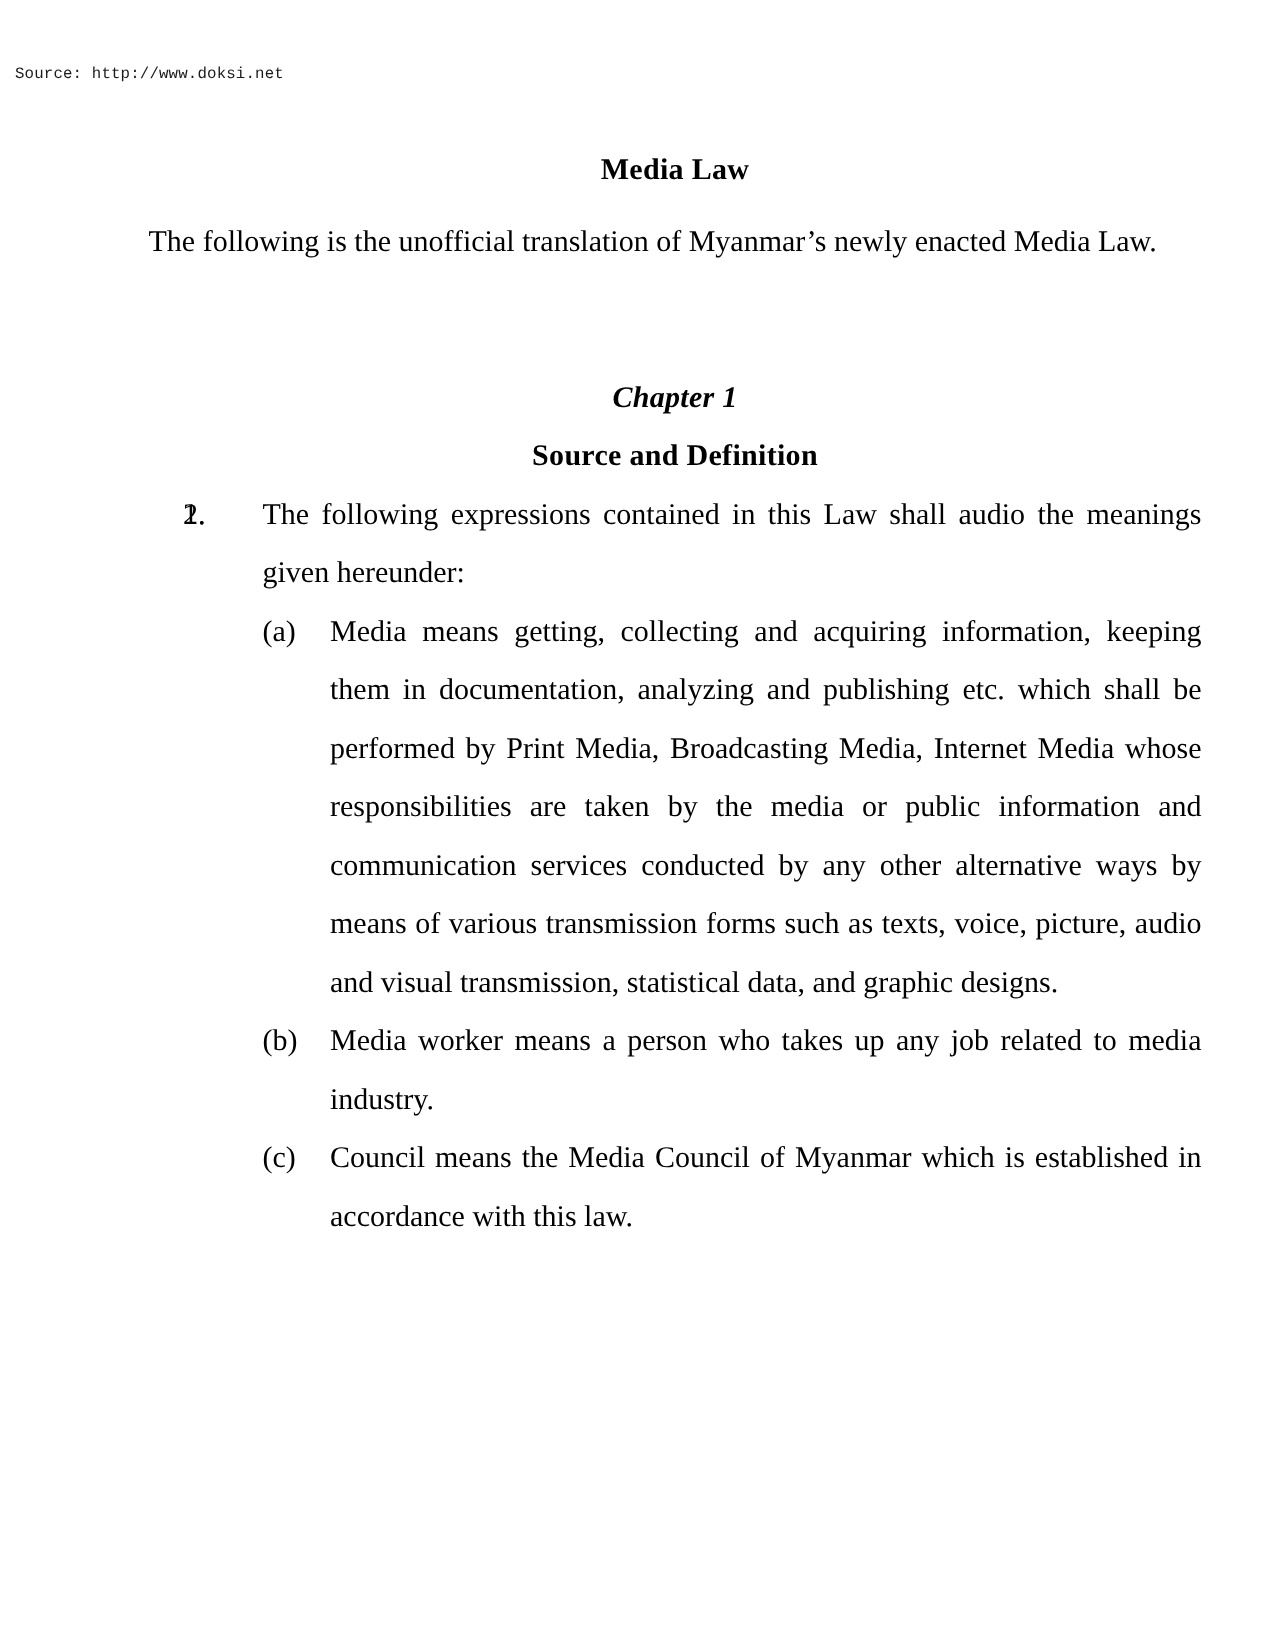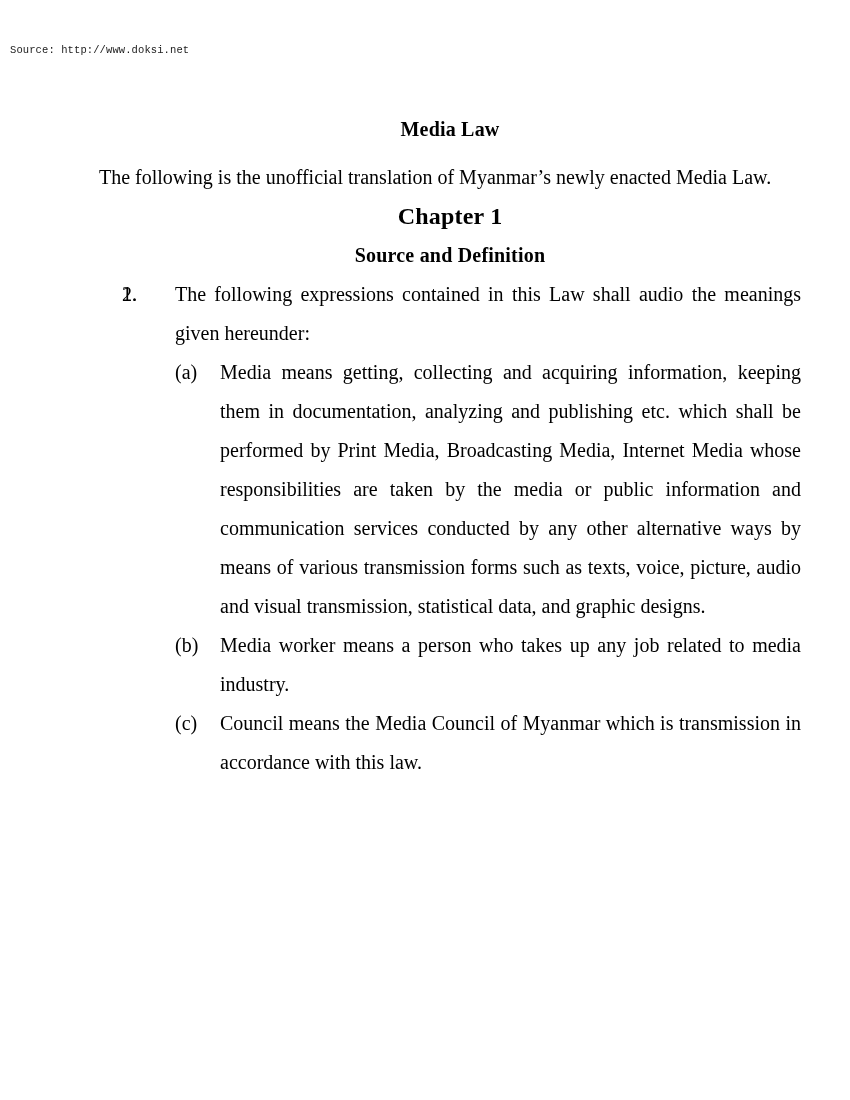--- a/index.html
+++ b/index.html
@@ -27,21 +27,21 @@
     color: #1a1a1a;
     letter-spacing: 0.1px;
     white-space: nowrap;
     margin-top: 36px;
   }
 
   
   .page {
     position: absolute;
     left: 99px;
-    top: 16px;
+    top: 0;
     width: 702px;   
     height: 908px;
   }
 
   .doc-title {
     margin-top: 100px;
     text-align: center;
     font-weight: bold;
     font-size: 20px;
     line-height: 26px;
@@ -51,25 +51,27 @@
   .intro {
     margin-top: 16px;
     font-size: 20px;
     line-height: 39px;
     text-align: justify;
     text-align-last: left;
     text-justify: inter-word;
   }
 
   .chapter-heading {
+    margin-top: 65px;
     text-align: center;
     font-weight: bold;
-    font-size: 24px;
+    font-size: 20px;
     line-height: 39px;
     letter-spacing: 0.2px;
+    font-style: italic;
   }
   .chapter-subheading {
     text-align: center;
     font-weight: bold;
     font-size: 20px;
     line-height: 39px;
     letter-spacing: 0.2px;
   }
 
   .clause-list {
@@ -158,18 +160,18 @@
       <span class="subclause-text">Media means getting, collecting and acquiring information, keeping them in documentation, analyzing and publishing etc. which shall be performed by Print Media, Broadcasting Media, Internet Media whose responsibilities are taken by the media or public information and communication services conducted by any other alternative ways by means of various transmission forms such as texts, voice, picture, audio and visual transmission, statistical data, and graphic designs.</span>
     </li>
 
     <li class="subclause">
       <span class="marker">(b)</span>
       <span class="subclause-text">Media worker means a person who takes up any job related to media industry.</span>
     </li>
 
     <li class="subclause">
       <span class="marker">(c)</span>
-      <span class="subclause-text">Council means the Media Council of Myanmar which is transmission in accordance with this law.</span>
+      <span class="subclause-text">Council means the Media Council of Myanmar which is established in accordance with this law.</span>
     </li>
 
   </ol>
 
 </div>
 
 </body></html>

